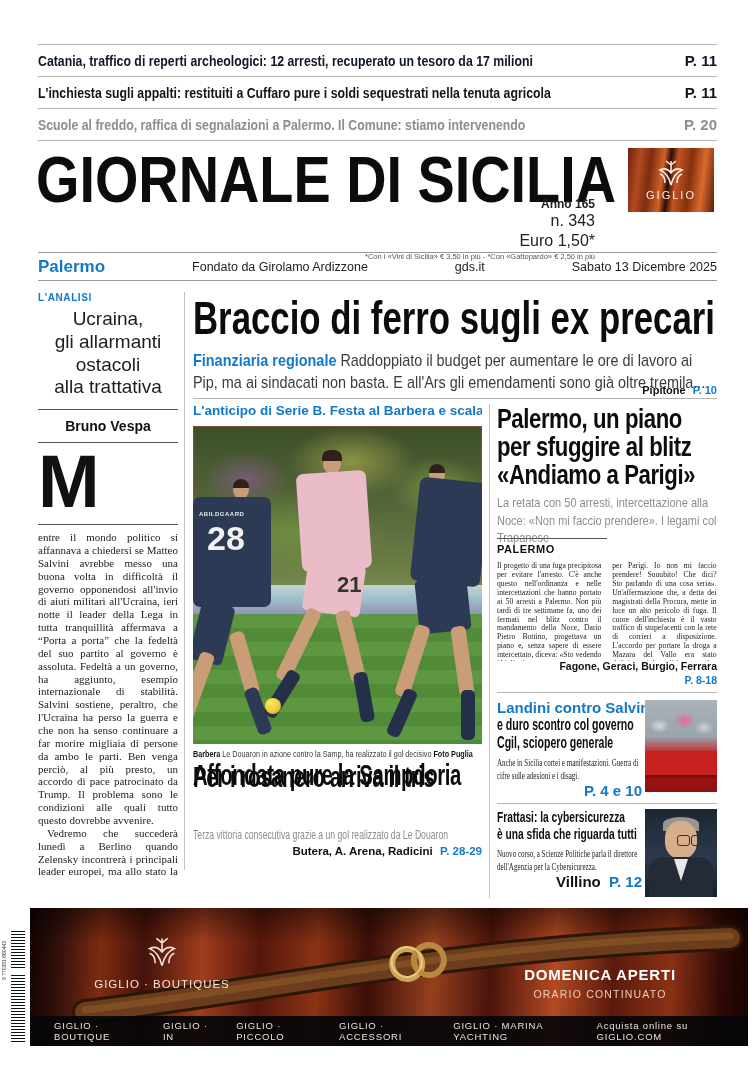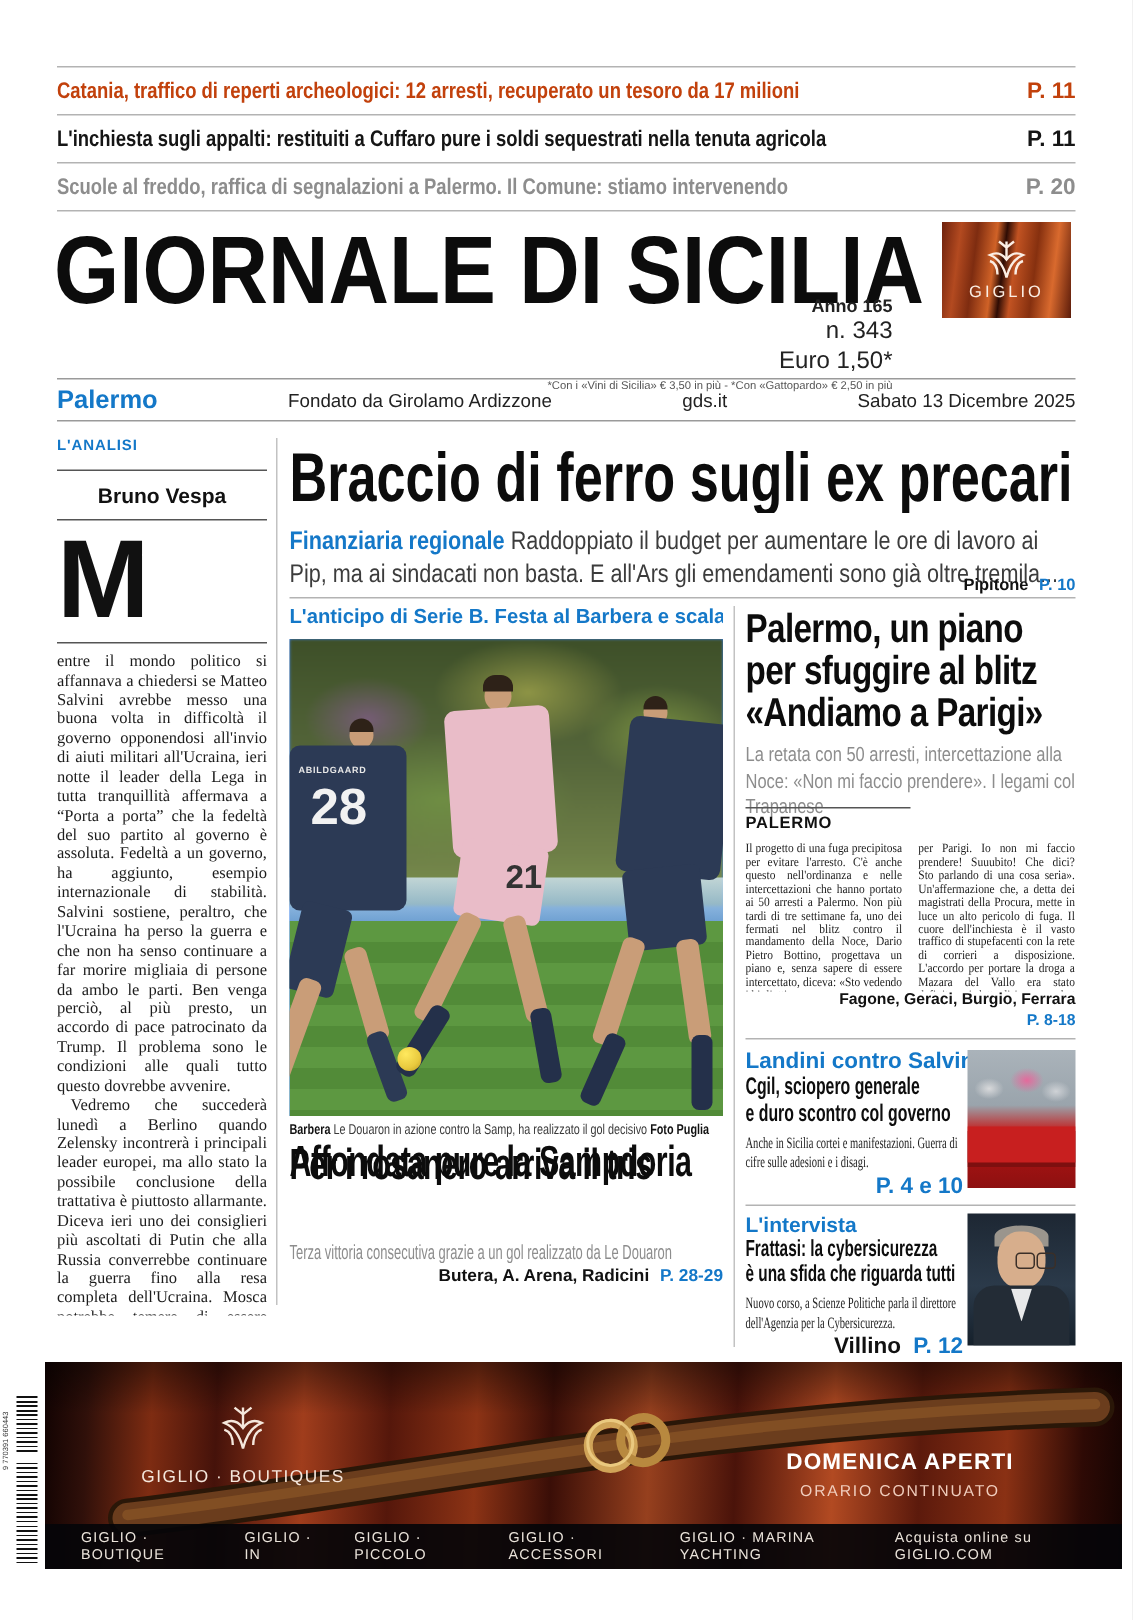--- a/index.html
+++ b/index.html
@@ -9,21 +9,21 @@
   .fitx{white-space:nowrap;transform-origin:0 50%;display:inline-block;}
   .rule-h{position:absolute;border-top:1px solid #b3b3b3;}
   .rule-v{position:absolute;border-left:1px solid #c2c2c2;}
 
   
   .teasers{position:absolute;left:38px;width:679px;top:44px;}
   .teaser{display:flex;justify-content:space-between;align-items:center;height:31px;
           border-top:1px solid #b3b3b3;font-weight:bold;font-size:15px;overflow:hidden;}
   .teaser:last-child{border-bottom:1px solid #b3b3b3;}
   .teaser .t-text{transform:scaleX(.82);}
-  .t-blue{color:#c2410c;gap:24px;} .t-black{color:#151515;} .t-gray{color:#8d8d8d;}
+  .t-blue{color:#0f172a;gap:24px;} .t-black{color:#151515;} .t-gray{color:#8d8d8d;}
   .t-page{font-weight:bold;flex:none;margin-left:8px;}
 
   
   .masthead-svg{position:absolute;left:36px;top:146px;}
   .giglio-box{position:absolute;left:628px;top:148px;width:86px;height:64px;
      background:linear-gradient(97deg,#6e220d 0%,#b34a20 14%,#7e2c10 26%,#d06227 40%,#2e0c04 47%,#c25322 55%,#86300f 70%,#d96a2e 84%,#5c1c0a 100%);
      display:flex;flex-direction:column;align-items:center;justify-content:center;color:#fff;}
   .giglio-box .g-label{font-size:11px;letter-spacing:2px;margin-top:2px;color:#fbeee4;}
   .anno-block{position:absolute;right:160px;top:197px;text-align:right;line-height:1.2;color:#222;}
   .anno-block .a1{font-weight:bold;font-size:12px;}
@@ -51,21 +51,21 @@
 
   
   .lead-deck{position:absolute;left:193px;top:350px;width:618px;font-size:17px;line-height:1.28;
              color:#3c3c3c;transform:scaleX(.848);transform-origin:0 0;}
   .lead-deck .k{color:#1478c8;font-weight:bold;}
   .lead-byline{position:absolute;left:193px;top:384px;width:524px;text-align:right;font-size:11px;}
   .bn{font-weight:bold;color:#111;} .bp{font-weight:bold;color:#1478c8;margin-left:4px;}
 
   
   .sp-kicker{position:absolute;left:193px;top:403px;width:289px;color:#1478c8;font-weight:bold;font-size:13.5px;overflow:hidden;white-space:nowrap;}
-  .photo{position:absolute;left:193px;top:426px;width:289px;height:318px;overflow:hidden;background:#3b82f6;}
+  .photo{position:absolute;left:193px;top:426px;width:289px;height:318px;overflow:hidden;background:#ef4444;}
   .ph-stands{position:absolute;left:0;top:0;width:100%;height:56%;
      background:
        radial-gradient(60px 40px at 18% 30%,rgba(150,90,170,.55),rgba(0,0,0,0) 70%),
        radial-gradient(90px 50px at 55% 20%,rgba(210,205,90,.5),rgba(0,0,0,0) 70%),
        radial-gradient(70px 45px at 85% 35%,rgba(170,200,80,.45),rgba(0,0,0,0) 70%),
        radial-gradient(120px 60px at 35% 60%,rgba(120,160,70,.6),rgba(0,0,0,0) 75%),
        linear-gradient(180deg,#3d4f28 0%,#55663a 45%,#6d7e46 80%,#7d9350 100%);
      filter:blur(1px);}
   .ph-boards{position:absolute;left:0;top:50%;width:100%;height:9%;
      background:linear-gradient(180deg,#cfe3ee 0%,#9fc3dd 55%,#7aa7cc 100%);opacity:.85;}
@@ -194,20 +194,26 @@
 
   <div class="dateline">
     <span class="ed">Palermo</span>
     <span>Fondato da Girolamo Ardizzone</span>
     <span>gds.it</span>
     <span>Sabato 13 Dicembre 2025</span>
   </div>
 
   <div class="an-col">
     <div class="an-kicker">L'ANALISI</div>
+    <div class="an-title">
+      <div>Ucraina,</div>
+      <div>gli allarmanti</div>
+      <div>ostacoli</div>
+      <div>alla trattativa</div>
+    </div>
     <div class="an-sep"></div>
     <div class="an-author">Bruno Vespa</div>
     <div class="an-sep" style="margin-top:0"></div>
     <div class="an-drop">M</div>
     <div class="an-body">entre il mondo politico si affannava a chiedersi se Matteo Salvini avrebbe messo una buona volta in difficoltà il governo opponendosi all'invio di aiuti militari all'Ucraina, ieri notte il leader della Lega in tutta tranquillità affermava a “Porta a porta” che la fedeltà del suo partito al governo è assoluta. Fedeltà a un governo, ha aggiunto, esempio internazionale di stabilità. Salvini sostiene, peraltro, che l'Ucraina ha perso la guerra e che non ha senso continuare a far morire migliaia di persone da ambo le parti. Ben venga perciò, al più presto, un accordo di pace patrocinato da Trump. Il problema sono le condizioni alle quali tutto questo dovrebbe avvenire.</div>
     <div class="an-body p2">Vedremo che succederà lunedì a Berlino quando Zelensky incontrerà i principali leader europei, ma allo stato la possibile conclusione della trattativa è piuttosto allarmante. Diceva ieri uno dei consiglieri più ascoltati di Putin che alla Russia converrebbe continuare la guerra fino alla resa completa dell'Ucraina. Mosca potrebbe temere di essere isolata dopo la conclusione del conflitto.</div>
     <div class="an-segue">Segue a P. 13</div>
     <div class="an-copy">© RIPRODUZIONE RISERVATA</div>
   </div>
 
@@ -298,33 +304,32 @@
   </div>
   <div class="r-byline">
     <div class="bn">Fagone, Geraci, Burgio, Ferrara</div>
     <div class="bp">P. 8-18</div>
   </div>
 
   <div class="rule-h" style="left:497px;top:692px;width:220px;"></div>
 
   <div class="mini" style="top:699px;">
     <div class="mini-kicker">Landini contro Salvini</div>
+    <div class="mini-h"><span class="fitx">e duro scontro col governo</span></div>
     <div class="mini-h"><span class="fitx">Cgil, sciopero generale</span></div>
-    <div class="mini-h"><span class="fitx">e duro scontro col governo</span></div>
     <div class="mini-body" style="margin-top:5px;">Anche in Sicilia cortei e manifestazioni. Guerra di cifre sulle adesioni e i disagi.</div>
     <div class="mini-page">P. 4 e 10</div>
   </div>
   <div class="mini-photo cgil-photo">
     <div class="cgil-band"></div>
   </div>
 
   <div class="rule-h" style="left:497px;top:803px;width:220px;"></div>
 
   <div class="mini" style="top:808px;">
-    <div class="mini-kicker" style="font-size:14px;">L'intervista</div>
     <div class="mini-h" style="font-size:15.5px;"><span class="fitx">Frattasi: la cybersicurezza</span></div>
     <div class="mini-h" style="font-size:15.5px;"><span class="fitx">è una sfida che riguarda tutti</span></div>
     <div class="mini-body" style="margin-top:5px;">Nuovo corso, a Scienze Politiche parla il direttore dell'Agenzia per la Cybersicurezza.</div>
     <div class="mini-page"><span class="bn">Villino</span> <span class="bp">P. 12</span></div>
   </div>
   <div class="mini-photo frat-photo">
     <div class="fr-hair"></div>
     <div class="fr-head"></div>
     <div class="fr-glasses"></div>
     <div class="fr-suit"></div>

